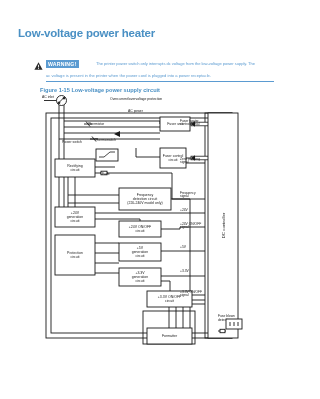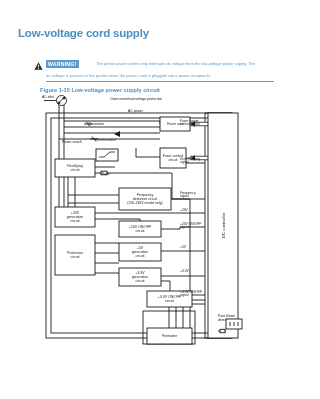--- a/index.html
+++ b/index.html
@@ -89,21 +89,21 @@
     left: 40px; top: 95px;
     width: 245px; height: 260px;
   }
   #diagram svg { display: block; }
 </style>
 </head>
 <body>
 
 <div id="page">
 
-  <div id="section-title">Low-voltage cord supply</div>
+  <div id="section-title">Low-voltage power heater</div>
 
   <div id="warning-block">
     <svg id="warning-icon" viewBox="0 0 10 9">
       <path d="M5 0.4 L9.6 8.6 L0.4 8.6 Z" fill="#2b2b2b"></path>
       <rect x="4.5" y="3.2" width="1" height="2.9" fill="#ffffff"></rect>
       <rect x="4.5" y="6.7" width="1" height="1" fill="#ffffff"></rect>
     </svg>
     <div id="warning-label">WARNING!</div>
     <div id="warning-text">The printer power switch only interrupts dc voltage from the low-voltage power supply. The</div>
     <div id="warning-text2">ac voltage is present in the printer when the power cord is plugged into a power receptacle.</div>

